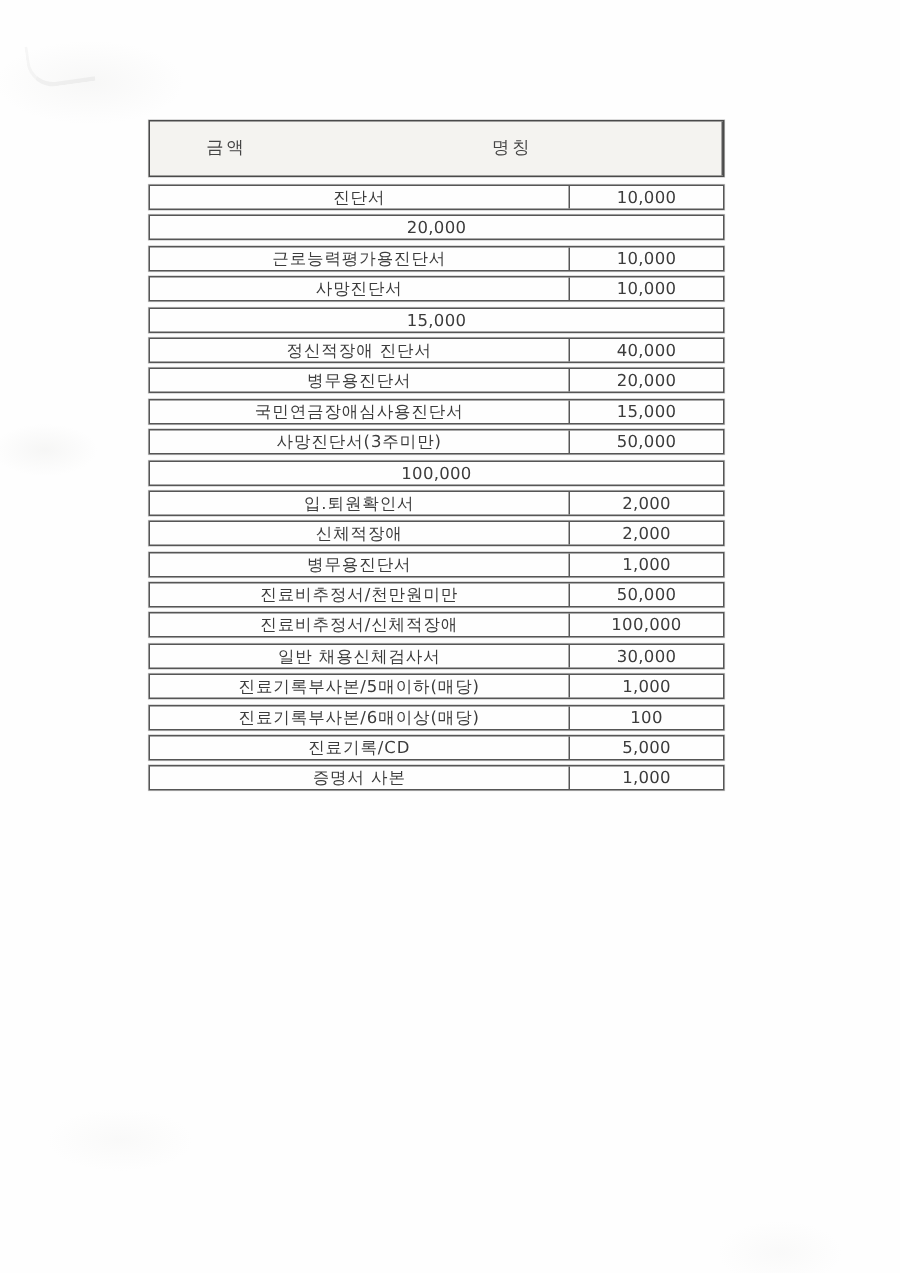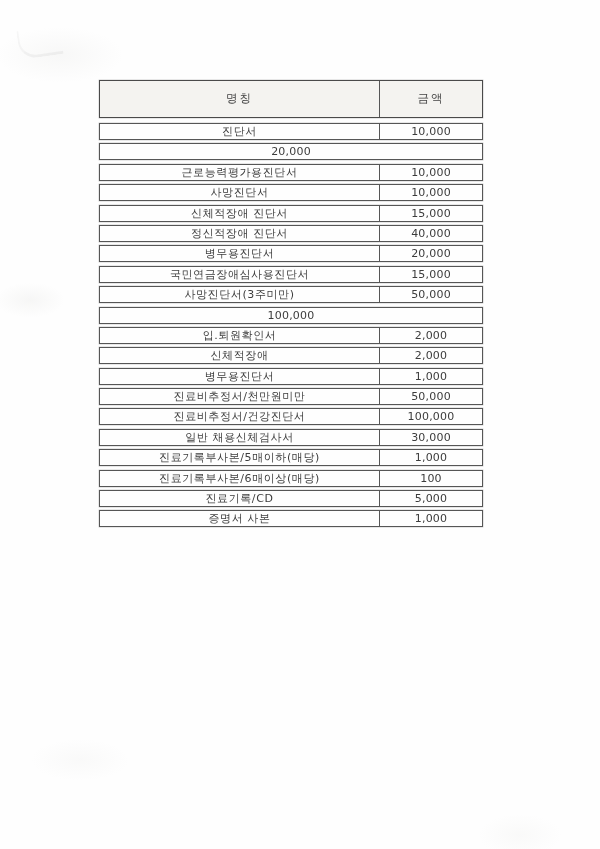--- a/index.html
+++ b/index.html
@@ -80,41 +80,40 @@
   }
 </style>
 </head>
 <body>
 
 <div class="page">
   <div class="scan-mark"></div>
 
   <div class="fee-table">
     <div class="t-row header">
+      <div class="cell amount">금액</div>
       <div class="cell name">명칭</div>
-      <div class="cell amount">금액</div>
     </div>
     <div id="table-rows">
         <div class="t-row">
           <div class="cell name">진단서</div>
           <div class="cell amount">10,000</div>
         </div>
         <div class="t-row">
           <div class="cell amount">20,000</div>
         </div>
         <div class="t-row">
           <div class="cell name">근로능력평가용진단서</div>
           <div class="cell amount">10,000</div>
         </div>
         <div class="t-row">
           <div class="cell name">사망진단서</div>
           <div class="cell amount">10,000</div>
         </div>
         <div class="t-row">
-          <div class="cell name">신체적장애 진단서</div>
           <div class="cell amount">15,000</div>
         </div>
         <div class="t-row">
           <div class="cell name">정신적장애 진단서</div>
           <div class="cell amount">40,000</div>
         </div>
         <div class="t-row">
           <div class="cell name">병무용진단서</div>
           <div class="cell amount">20,000</div>
         </div>
@@ -139,21 +138,21 @@
         </div>
         <div class="t-row">
           <div class="cell name">병무용진단서</div>
           <div class="cell amount">1,000</div>
         </div>
         <div class="t-row">
           <div class="cell name">진료비추정서/천만원미만</div>
           <div class="cell amount">50,000</div>
         </div>
         <div class="t-row">
-          <div class="cell name">진료비추정서/건강진단서</div>
+          <div class="cell name">진료비추정서/신체적장애</div>
           <div class="cell amount">100,000</div>
         </div>
         <div class="t-row">
           <div class="cell name">일반 채용신체검사서</div>
           <div class="cell amount">30,000</div>
         </div>
         <div class="t-row">
           <div class="cell name">진료기록부사본/5매이하(매당)</div>
           <div class="cell amount">1,000</div>
         </div>

